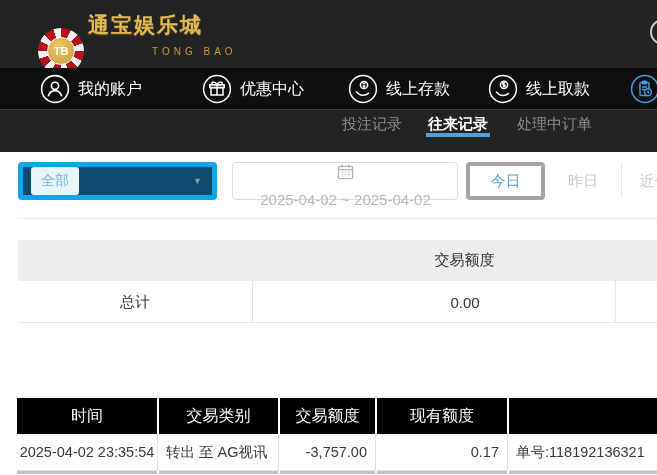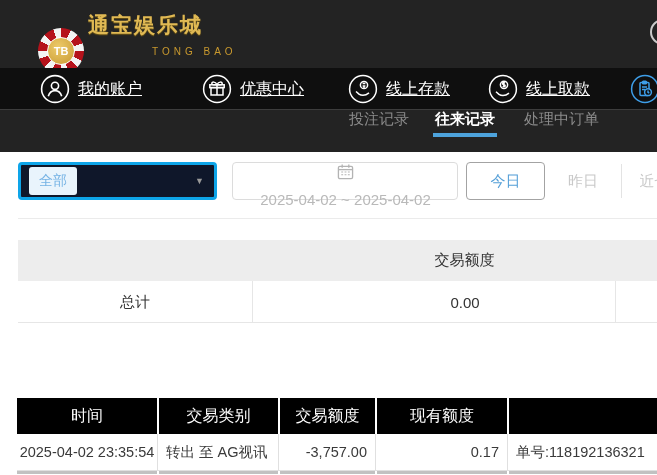--- a/index.html
+++ b/index.html
@@ -17,37 +17,37 @@
           display:flex; align-items:center; justify-content:center; }
   .chip-center { width:28px; height:28px; border-radius:50%; background:radial-gradient(circle at 40% 35%,#edca6a,#c89a33);
           border:1px solid #fff; color:#fff; font-size:11px; font-weight:bold; display:flex; align-items:center; justify-content:center; }
   .brand-name { position:absolute; left:88px; top:11px; font-size:21px; font-weight:bold; color:#e0b954;
           text-shadow:0 1px 1px #6b5415; letter-spacing:2px; white-space:nowrap; }
   .brand-latin { position:absolute; left:152px; top:46px; font-size:10px; color:#c9992e; letter-spacing:4px; white-space:nowrap; }
   .arc-circle { position:absolute; left:650px; top:19px; width:26px; height:26px; border:2px solid #c9c9c9; border-radius:50%; }
 
   
   .main-nav { position:absolute; left:0; top:68px; width:657px; height:42px; background:#0f0f0f; border-bottom:1px solid #3d3d3d; }
-  .nav-item { position:absolute; top:0; height:42px; display:flex; align-items:center; gap:8px; color:#fff; font-size:16px; cursor:pointer; white-space:nowrap;text-decoration:underline; }
+  .nav-item { position:absolute; top:0; height:42px; display:flex; align-items:center; gap:8px; color:#fff; font-size:16px; cursor:pointer; white-space:nowrap; }
   .nav-item svg { display:block; }
 
   
   .tab-bar { position:absolute; left:0; top:110px; width:657px; height:42px; background:#232323; }
-  .tab { position:absolute; top:0; height:28px; display:flex; align-items:flex-start; font-size:15px; color:#8b8b8b; cursor:pointer; white-space:nowrap;margin-left:7px; }
+  .tab { position:absolute; top:0; height:28px; display:flex; align-items:center; font-size:15px; color:#8b8b8b; cursor:pointer; white-space:nowrap; }
   .tab.active { color:#ffffff; font-weight:bold; }
   .tab.active::after { content:""; position:absolute; left:-2px; right:-2px; bottom:1px; height:4px; background:#4da3dc; }
 
   
-  .select-box { position:absolute; left:18px; top:162px; width:199px; height:38px; border:3px solid #0ea5e9; border-radius:4px;
-          background:#0f172a; display:flex; align-items:center; padding:0 10px 0 8px; }
+  .select-box { position:absolute; left:18px; top:162px; width:199px; height:38px; border:5px solid #0ea5e9; border-radius:4px;
+          background:#0c4a6e; display:flex; align-items:center; padding:0 10px 0 8px; }
   .select-tag { background:#e9f4fc; color:#74b2e4; font-size:14px; padding:5px 10px; border-radius:3px; }
   .select-caret { margin-left:auto; color:#999; font-size:9px; }
   .date-box { position:absolute; left:232px; top:162px; width:226px; height:38px; border:1px solid #dcdcdc; border-radius:4px;
           background:#fff; display:flex; align-items:center; gap:8px; padding:0 10px 0 11px; color:#b9b9b9; font-size:15px; white-space:nowrap;flex-direction:column; }
-  .btn-today { position:absolute; left:466px; top:162px; width:79px; height:38px; border:1px solid #a3a3a3; border-radius:4px;
+  .btn-today { position:absolute; left:466px; top:162px; width:79px; height:38px; border:4px solid #a3a3a3; border-radius:4px;
           background:#fff; color:#56a0d8; font-size:15px; display:flex; align-items:center; justify-content:center; cursor:pointer; }
   .btn-yday { position:absolute; left:545px; top:164px; width:77px; height:34px; color:#c9c9c9; font-size:15px;
           display:flex; align-items:center; justify-content:center; border-right:1px solid #e3e3e3; cursor:pointer; }
   .btn-7day { position:absolute; left:622px; top:164px; width:80px; height:34px; color:#c9c9c9; font-size:15px;
           display:flex; align-items:center; justify-content:center; cursor:pointer; }
 
   .divider { position:absolute; left:18px; top:218px; width:639px; height:1px; background:#ebebeb; }
 
   
   .summary { position:absolute; left:18px; top:240px; width:720px; }

